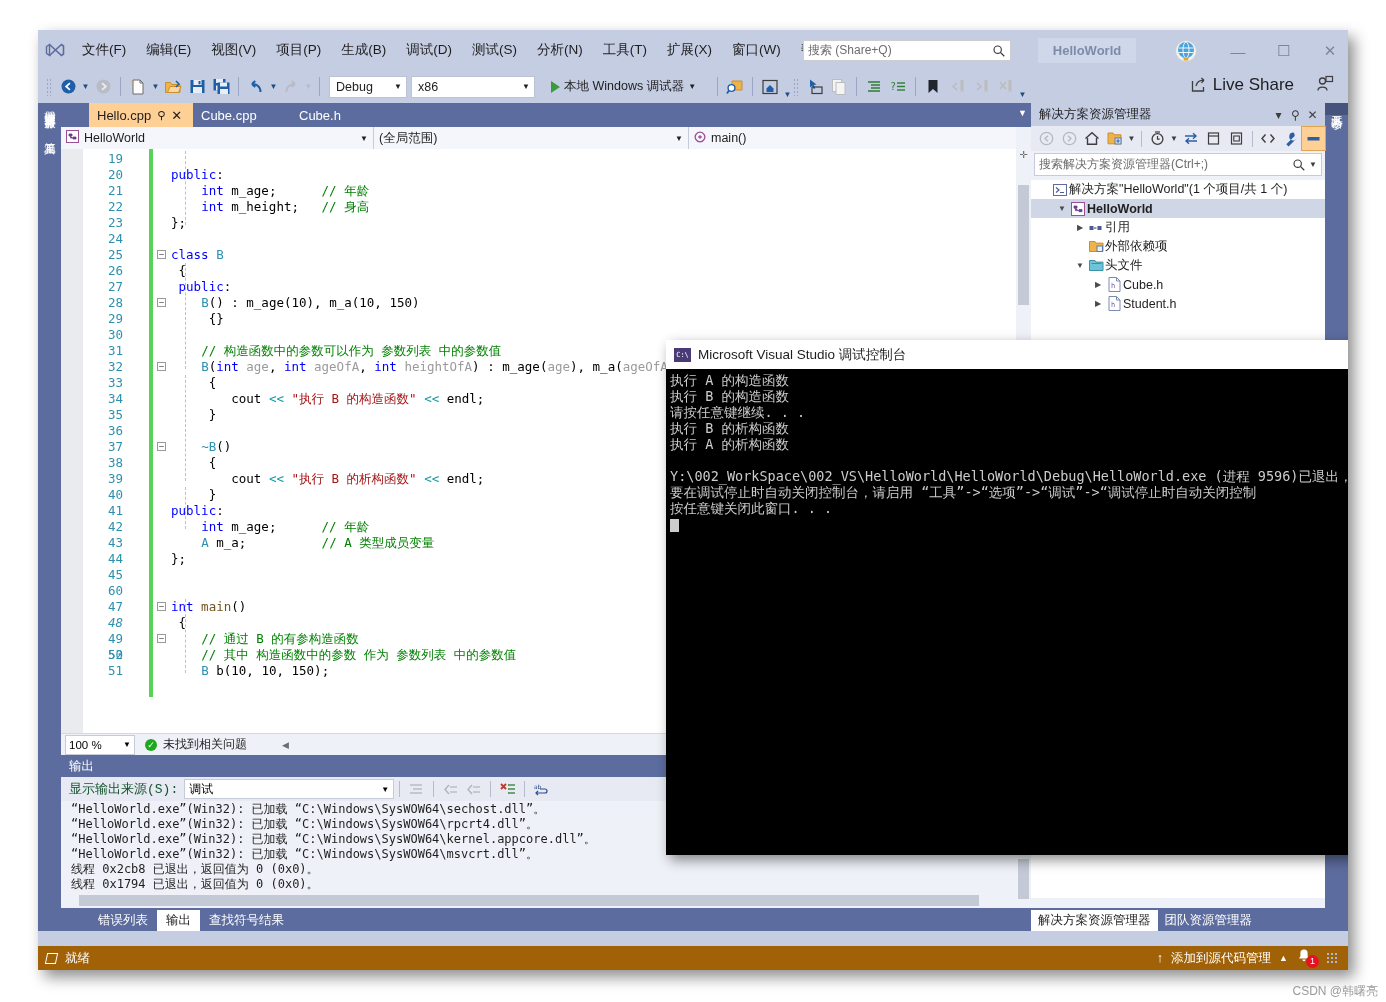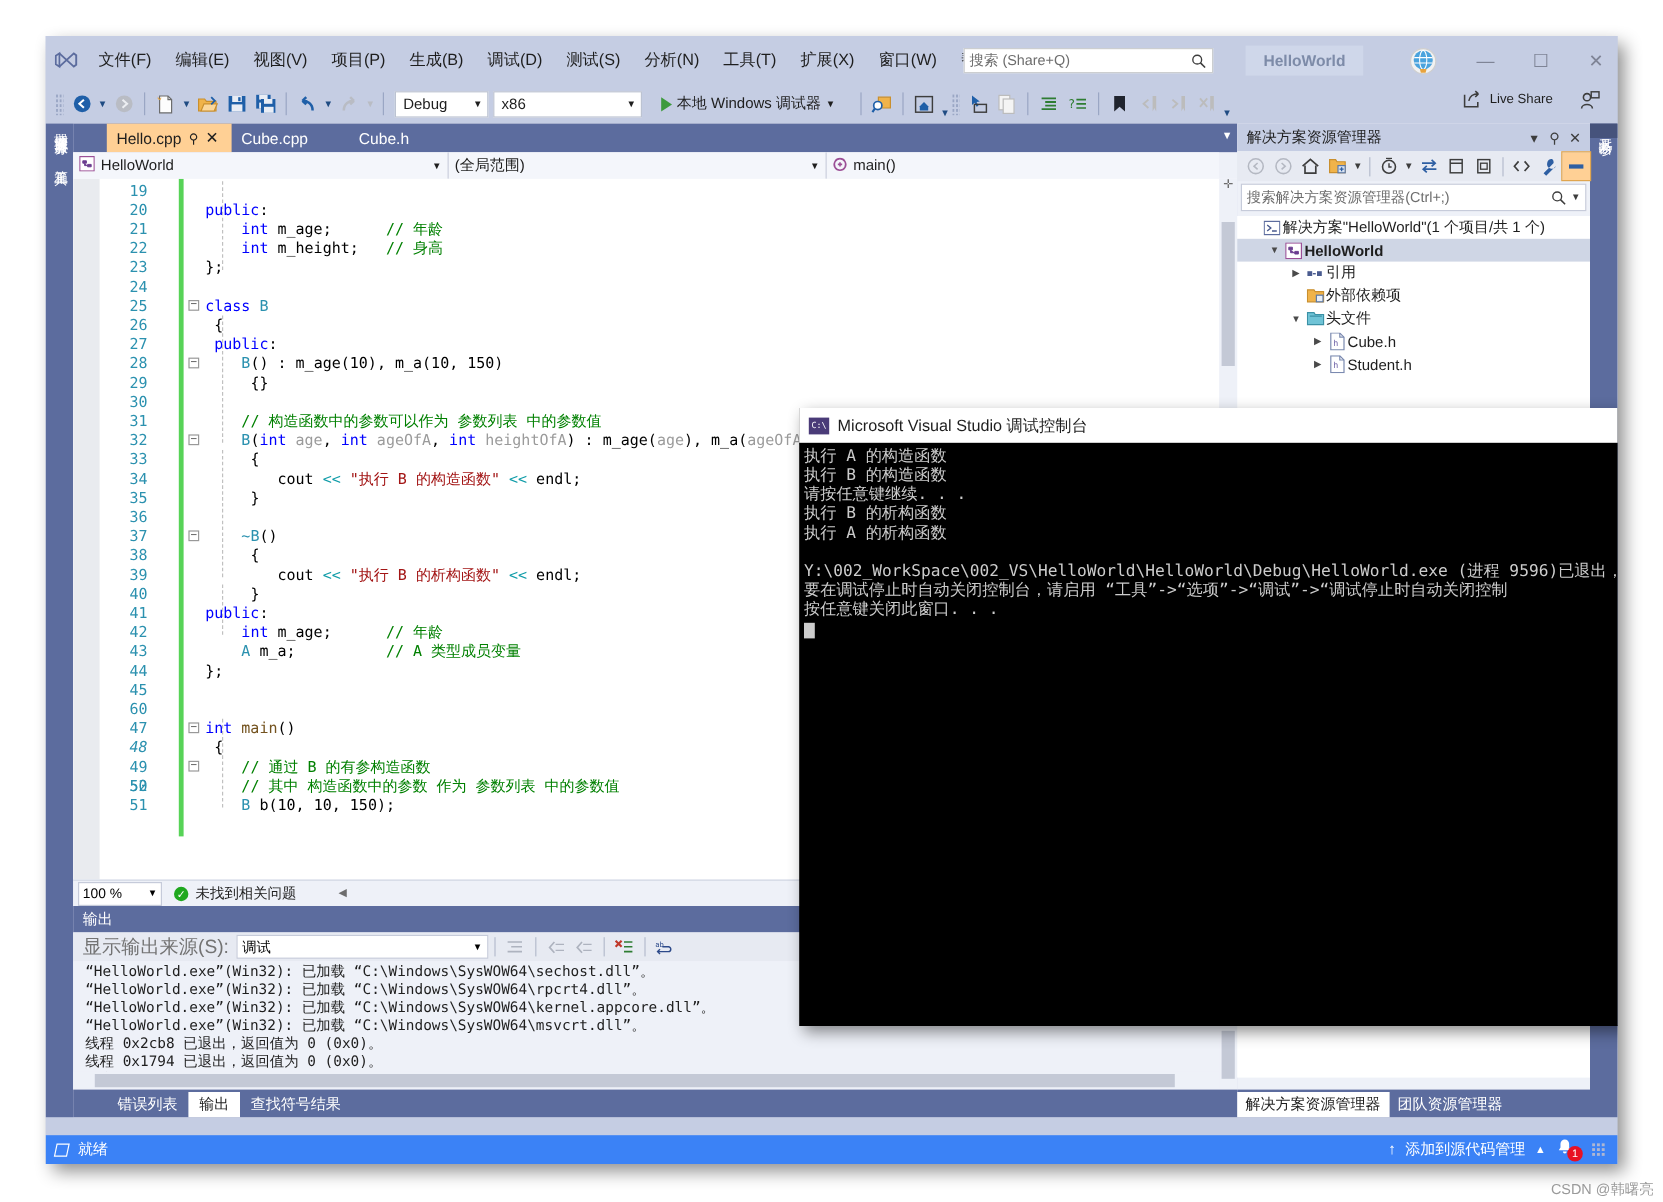--- a/index.html
+++ b/index.html
@@ -68,21 +68,21 @@
   .combo{
     height:22px; background:#ffffff; border:1px solid #bcc3d2;
     display:flex; align-items:center; padding:0 4px 0 6px; font-size:12.5px; color:#1e1e1e;
   }
   .combo .cv{ flex:1; }
   .combo .cc{ font-size:8px; color:#1e1e1e; }
   .run-btn{ display:flex; align-items:center; gap:4px; padding:0 16px; height:24px; font-size:12.5px; color:#1e1e1e;}
   .tri{ width:0;height:0;border-left:9px solid #3c9a3c;border-top:6px solid transparent;border-bottom:6px solid transparent;}
   .liveshare{
     position:absolute; right:54px; top:5px; display:flex; align-items:center; gap:5px;
-    font-size:11px; color:#1e1e1e;
+    font-size:17px; color:#1e1e1e;
   }
   .pinri{ position:absolute; right:14px; top:5px; }
 
   
   .vstrip-left{
     position:absolute; left:0; top:73px; width:23px; height:828px;
     background:#5c6c9e;
   }
   .vtab{
     writing-mode:vertical-rl; text-orientation:upright;
@@ -155,21 +155,21 @@
   .edstatus .lcaret{ margin-left:35px; font-size:9px; color:#6d6d6d; }
 
   
   .outpanel{
     position:absolute; left:23px; top:725px; width:970px; height:176px;
     background:#eef1f8;
   }
   .outhdr{ height:22px; background:#5c6c9e; display:flex; align-items:center; padding-left:8px; }
   .outhdr .t{ font-size:12.5px; color:#ffffff; }
   .outtool{ height:24px; background:#e7eaf2; display:flex; align-items:center; padding-left:8px; gap:0; }
-  .outtool .lbl{ font-size:16px; color:#737373; margin-right:6px; }
+  .outtool .lbl{ font-size:13px; color:#14532d; margin-right:6px;font-family:Liberation Mono, monospace; }
   .srccombo{ width:210px; height:20px; background:#fff; border:1px solid #c6cbda;
      display:flex; align-items:center; padding:0 4px; font-size:12px; }
   .otb{ width:23px; height:22px; display:flex; align-items:center; justify-content:center; }
   .osep{ width:1px; height:16px; background:#b5bccd; margin:0 5px; }
   .outtext{
     position:absolute; left:0; top:46px; width:955px; height:107px; background:#eef1f8;
     overflow:hidden; padding-left:10px; padding-top:1px;
   }
   .oline{ font-family:"DejaVu Sans Mono","Liberation Mono",monospace; font-size:12px; color:#1e1e1e;
      height:15px; line-height:15px; white-space:pre; }
@@ -201,21 +201,21 @@
   .trow.sel{ background:#cfd6e5; }
   .tw{ width:14px; text-align:center; font-size:8px; color:#4a4a4a; }
   .ticon{ width:18px; display:flex; align-items:center; justify-content:center; }
   .soltabs{ position:absolute; left:0; bottom:0; width:294px; height:23px;
      background:#5c6c9e; display:flex; align-items:flex-end; }
   .soltab{ height:21px; padding:0 7px; font-size:12.5px; color:#ffffff; display:flex; align-items:center; }
   .soltab.active{ background:#ffffff; color:#1e1e1e; }
 
   
   .statusbar{
-    position:absolute; left:0; bottom:0; width:100%; height:24px; background:#3b82f6;
+    position:absolute; left:0; bottom:0; width:100%; height:24px; background:#a16207;
     display:flex; align-items:center; color:#ffffff; font-size:12.5px;
   }
   .statusbar .left{ display:flex; align-items:center; gap:8px; padding-left:8px; }
   .statusbar .right{ margin-left:auto; display:flex; align-items:center; gap:8px; padding-right:10px; }
   .sq{ width:11px; height:11px; border:1.4px solid #ffffff; transform:skewX(-12deg); }
   .bell-wrap{ position:relative; width:22px; height:20px; }
   .bell-badge{ position:absolute; right:-1px; bottom:0px; background:#e81123; color:#fff;
      font-size:9px; border-radius:50%; width:13px; height:13px; line-height:13px; text-align:center; }
   .grip-res{ width:12px; height:12px;
      background:radial-gradient(#aeb6d2 40%, transparent 41%); background-size:4px 4px; }

